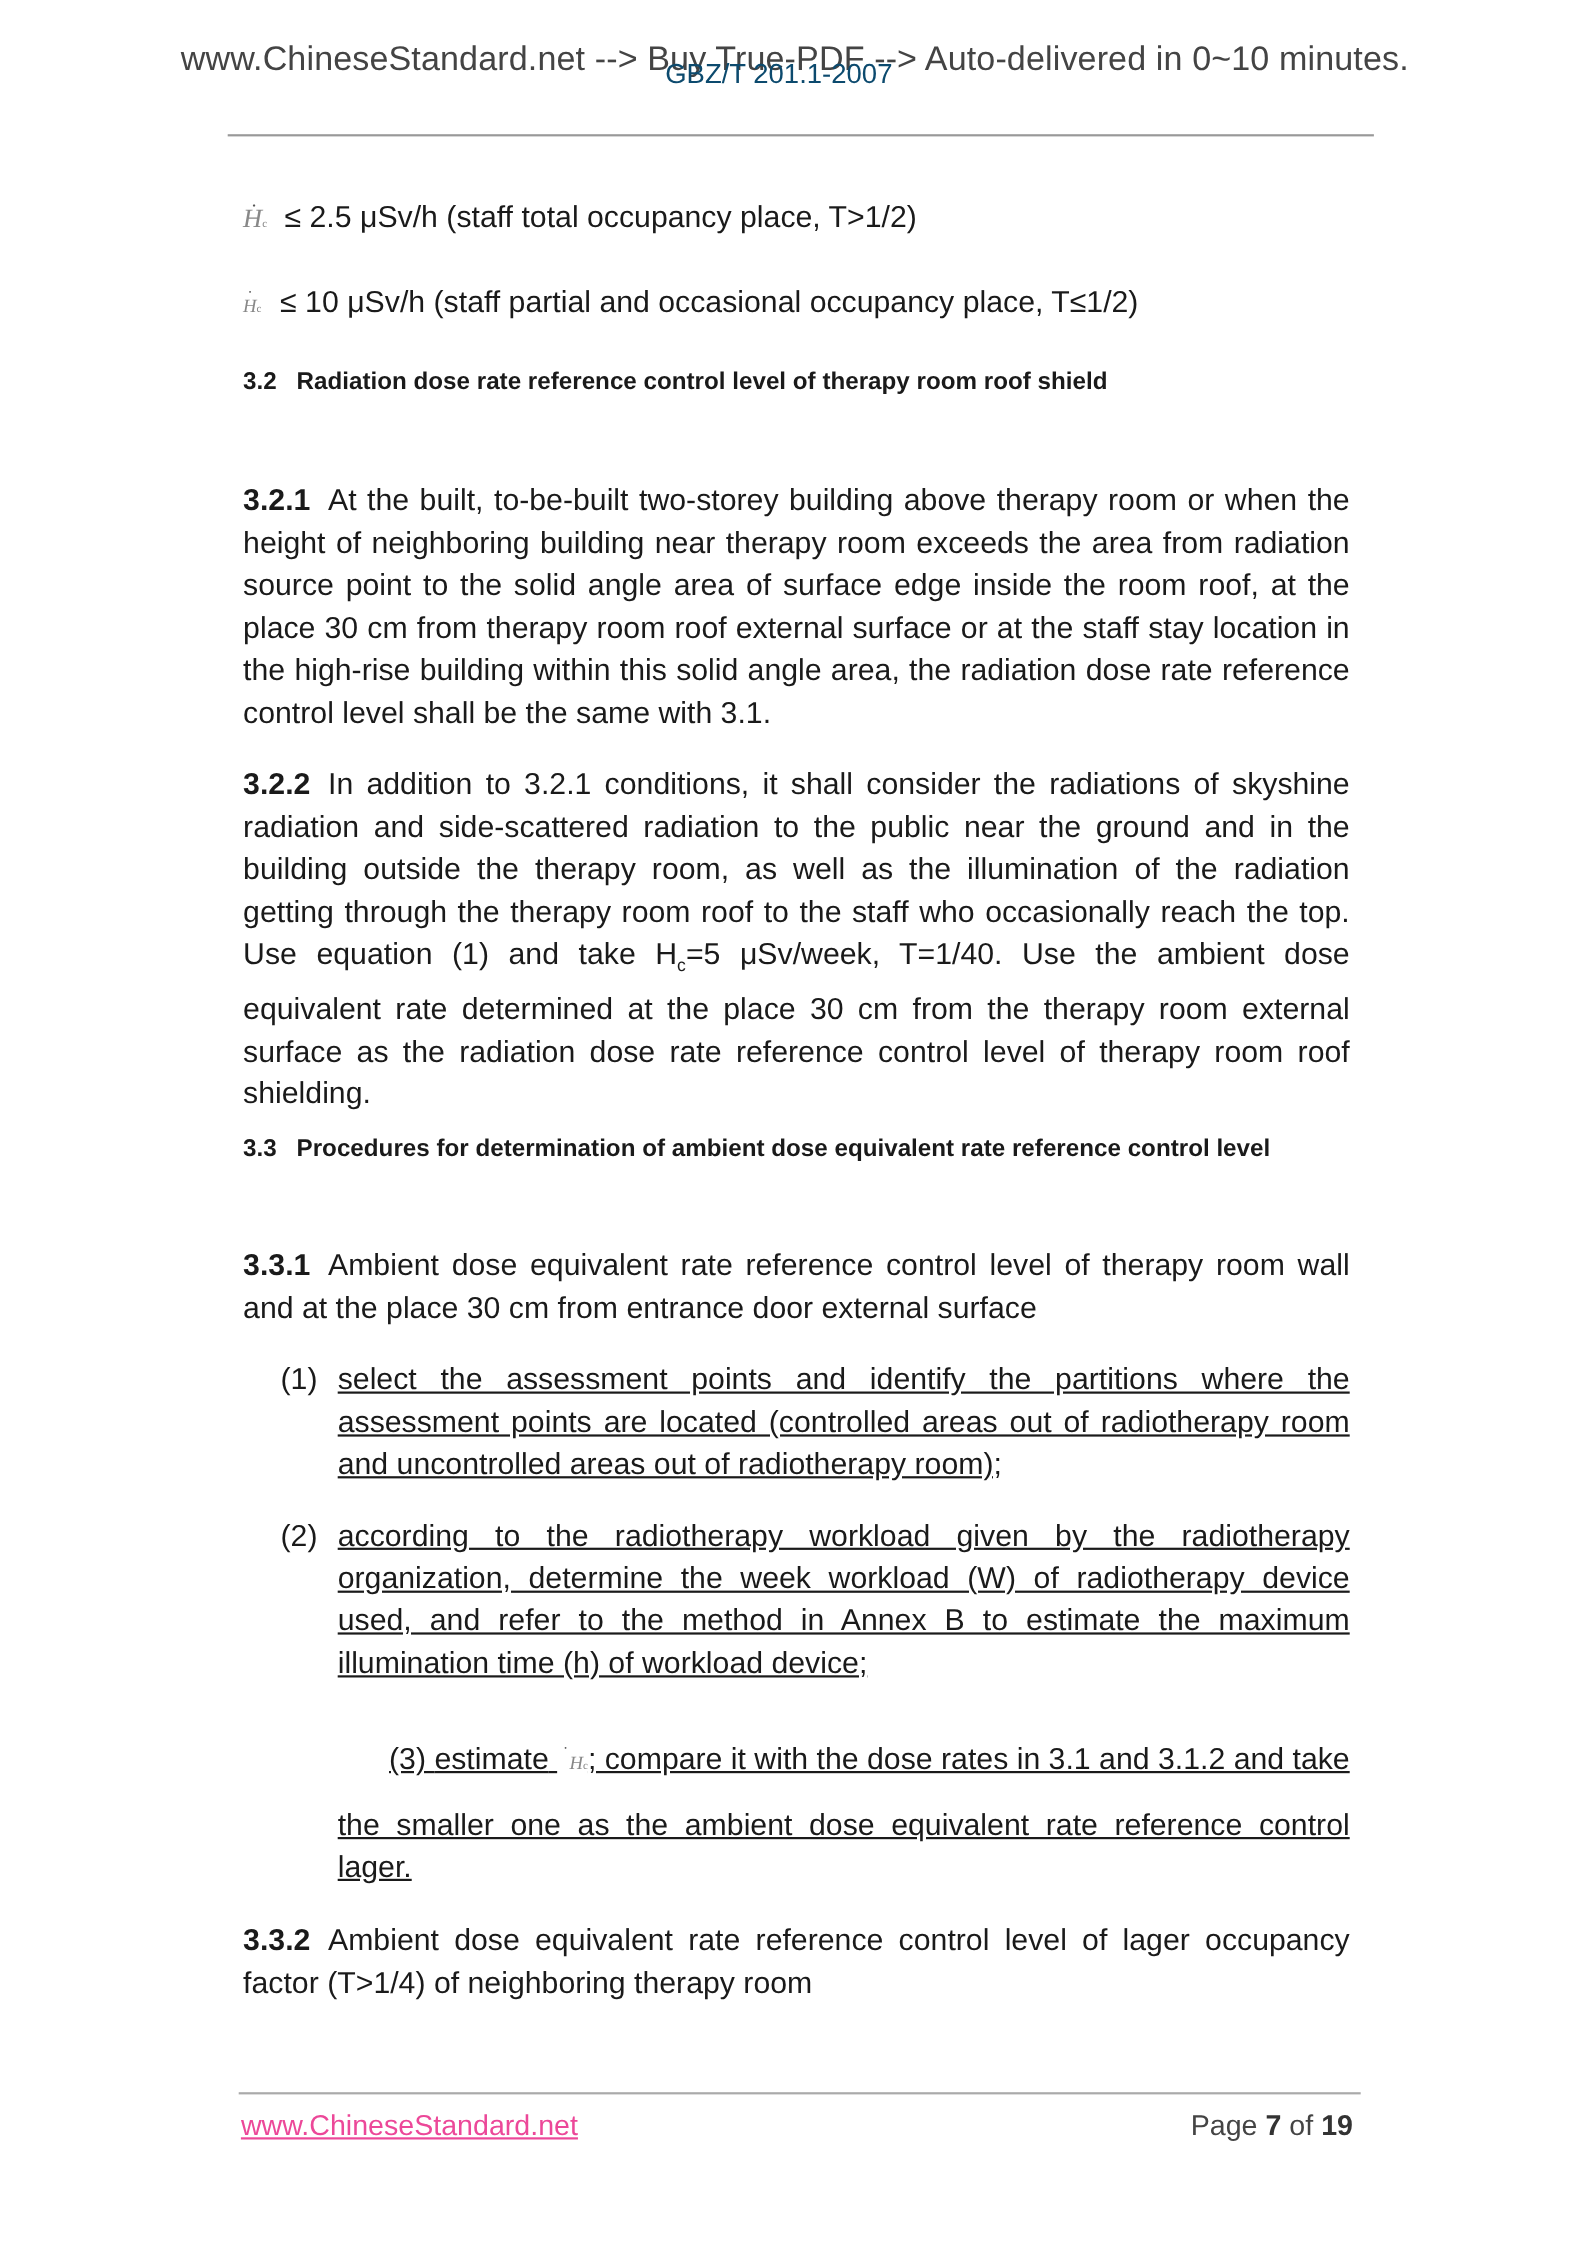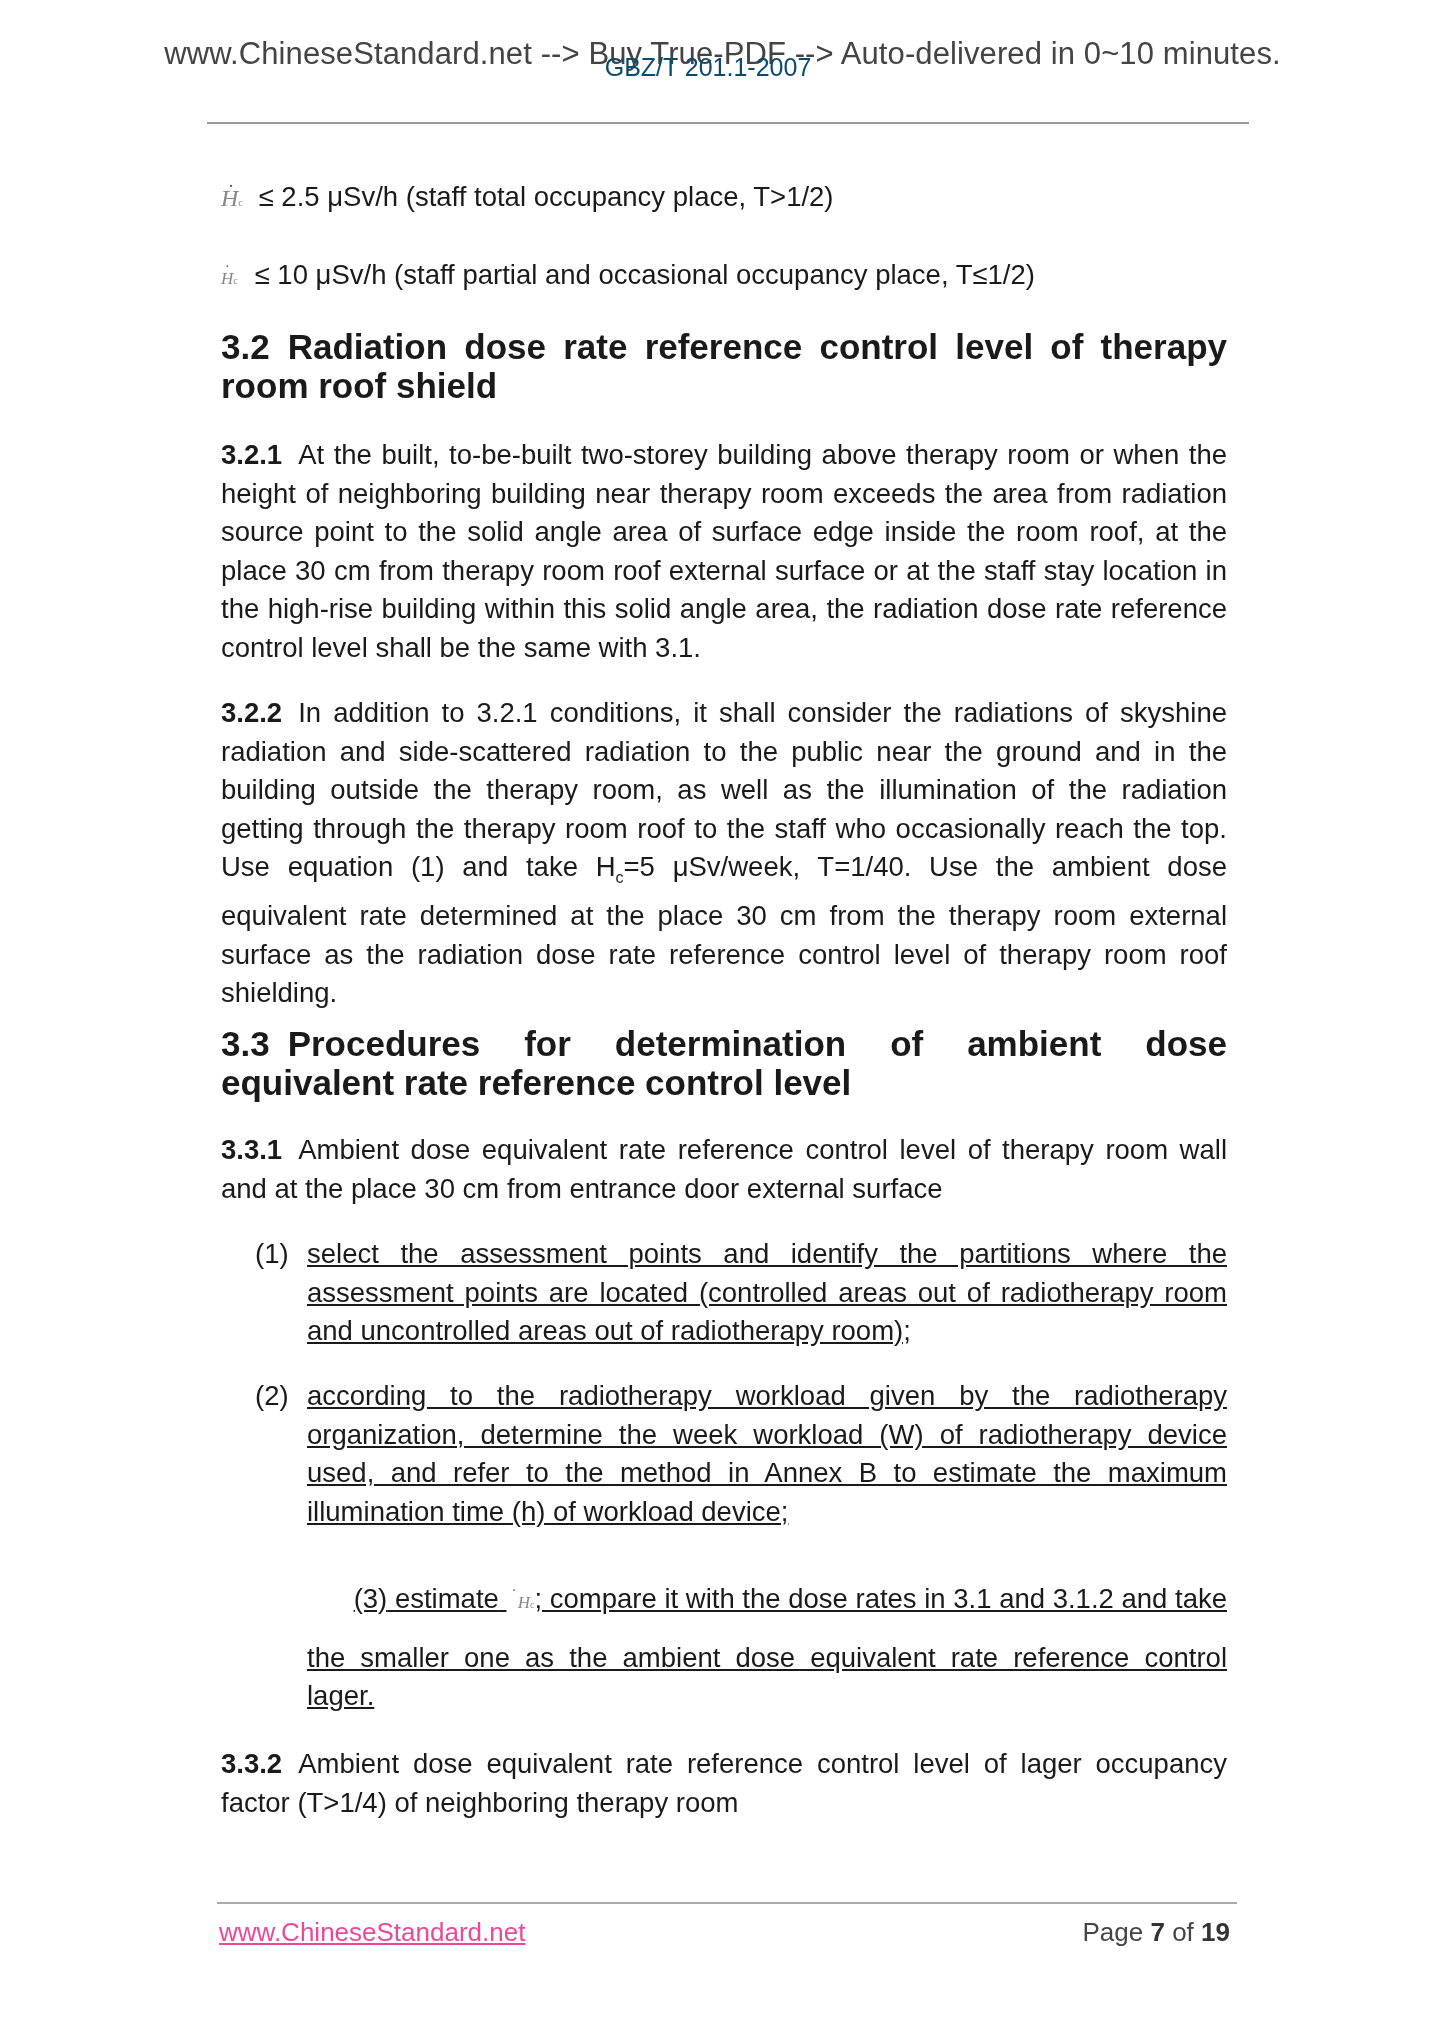--- a/index.html
+++ b/index.html
@@ -8,21 +8,21 @@
 
     .header { position: absolute; left: 0; top: 36px; width: 1445px; text-align: center; }
     .header-banner { font-size: 31px; color: #444; letter-spacing: 0.1px; }
     .header-std { position: absolute; left: 0; width: 1416px; top: 17px; text-align: center;
       font-size: 25px; color: #0c4a6e; }
     .header-rule { position: absolute; left: 207px; top: 122px; width: 1042px; height: 2px; background: #999; }
 
     .content { position: absolute; left: 221px; top: 0; width: 1006px; }
     .p { font-size: 27.5px; line-height: 38.5px; text-align: justify; margin: 0; }
     .p .num { font-weight: bold; margin-right: 16px; }
-    .h { font-size: 35px; line-height: 38.5px; font-weight: bold; text-align: justify; margin: 0; }
+    .h { font-size: 22px; line-height: 38.5px; font-weight: bold; text-align: justify; margin: 0; }
     .h .num { margin-right: 18px; }
     .abs { position: absolute; left: 0; width: 1006px; }
 
     .hc { display: inline-block; position: relative; font-family: "Liberation Serif", serif;
       font-style: italic; color: #888; font-size: 24px; width: 30px; vertical-align: baseline; }
     .hc .dot { position: absolute; left: 7px; top: -12px; font-style: normal; font-size: 18px; color: #555; }
     .hc .sub { font-size: 10px; font-style: normal; }
     .hc.small { font-size: 17px; width: 26px; }
     .hc.small .dot { top: -12px; left: 4px; font-size: 14px; }
 

